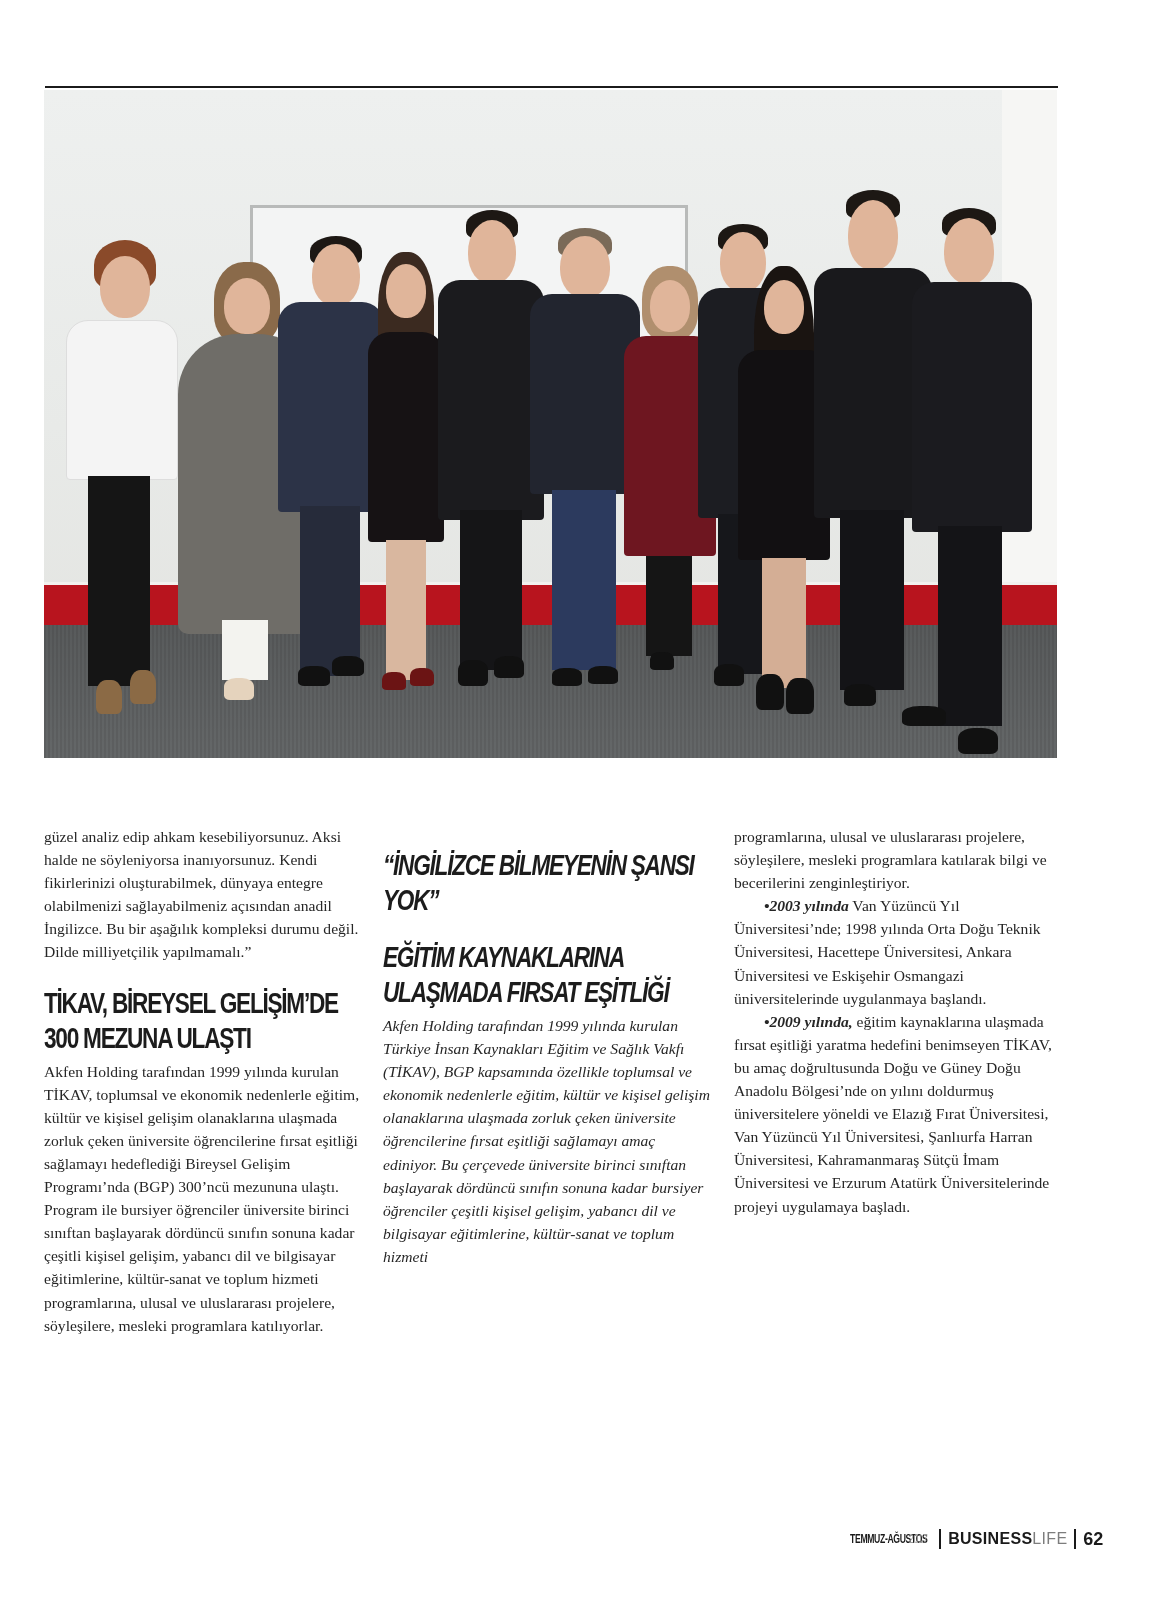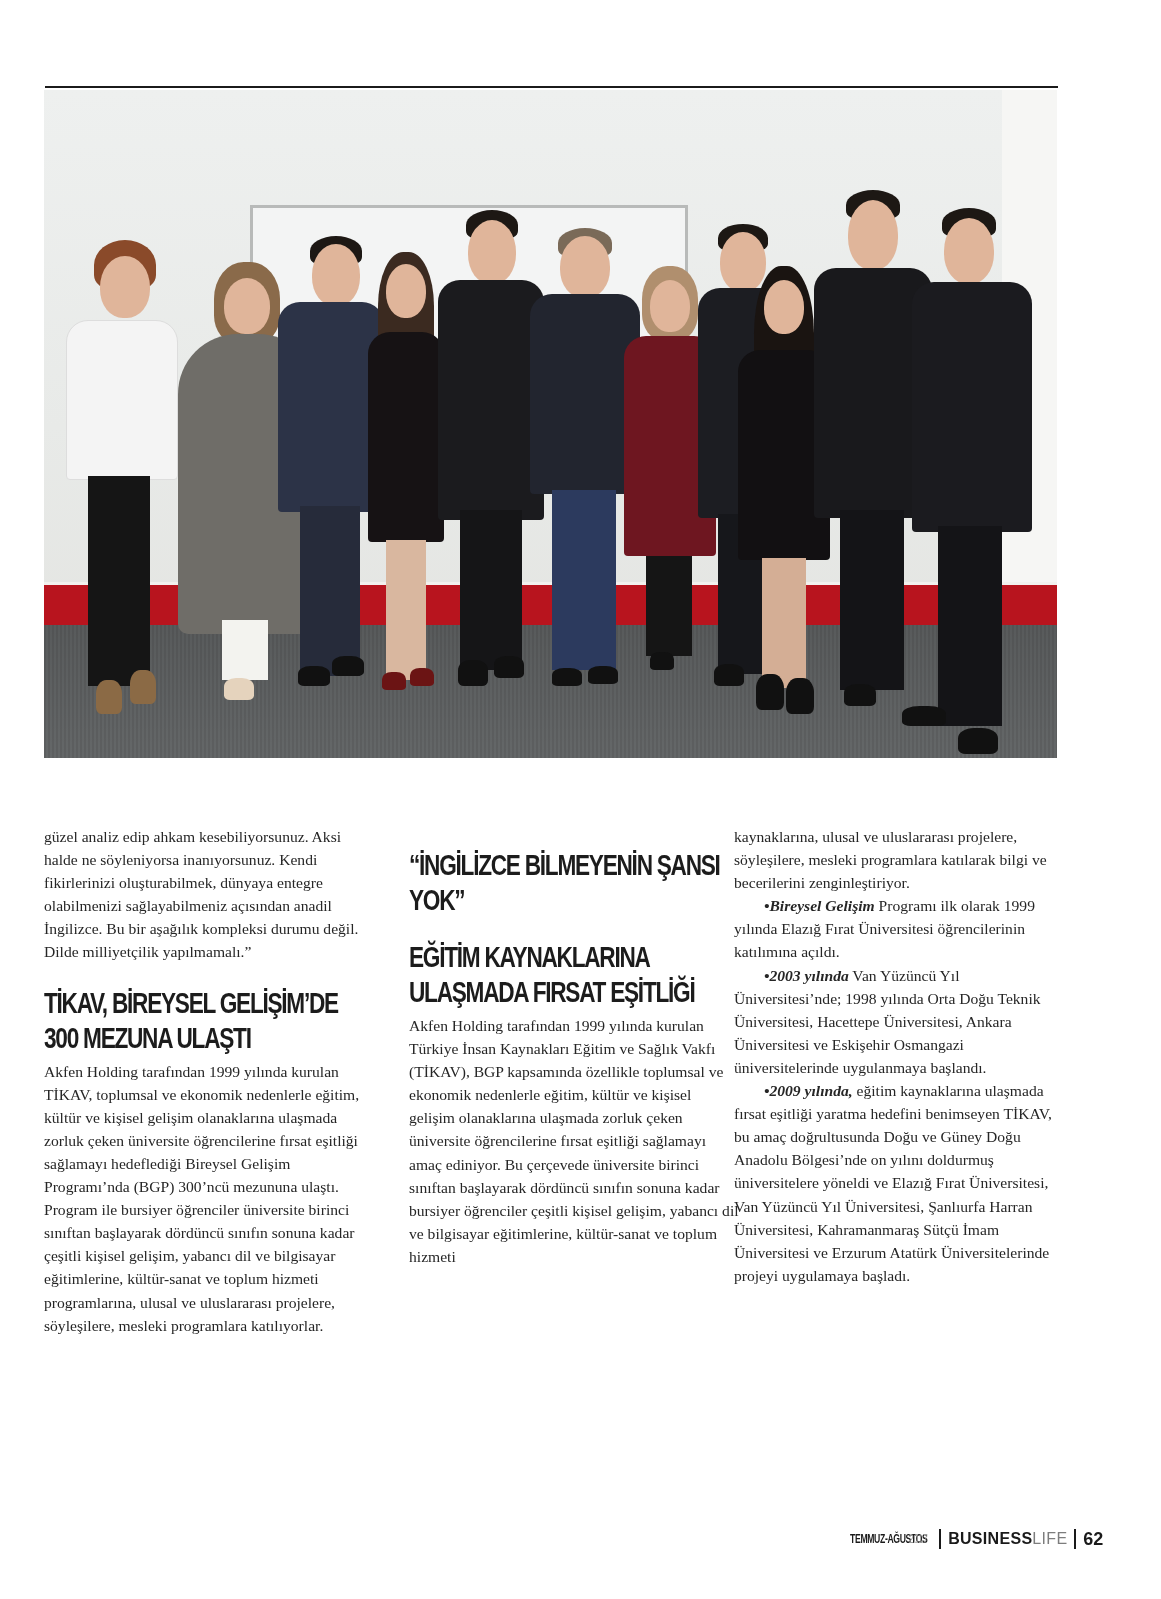--- a/index.html
+++ b/index.html
@@ -23,21 +23,21 @@
   .person .head { position: absolute; border-radius: 50% 50% 46% 46%; background: #e0b59a; }
   .person .hair { position: absolute; border-radius: 50% 50% 30% 30%; }
   .person .body { position: absolute; border-radius: 22px 22px 4px 4px; }
   .person .legs { position: absolute; }
   .person .shoe { position: absolute; border-radius: 40% 40% 20% 20%; background: #111; }
 
   
   .col { position: absolute; font-size: 15.6px; line-height: 23.1px; color: #262626; }
   .col p { margin: 0; }
   .col-1 { left: 44px; top: 825px; width: 330px; }
-  .col-2 { left: 409px; top: 848px; width: 330px; }
+  .col-2 { left: 383px; top: 848px; width: 330px; font-style: italic; }
   .col-3 { left: 734px; top: 825px; width: 335px; }
 
   .headline { font-family: "Liberation Sans", sans-serif; font-weight: bold; color: #1c1c1c;
               font-size: 29px; line-height: 35px; letter-spacing: -1.6px; transform: scaleX(0.78); transform-origin: left top;
               width: 128%; text-transform: uppercase; }
   .col-1 .headline { margin-top: 22px; margin-bottom: 4px; }
   .col-2 .headline.first { margin-bottom: 4px; }
   .col-2 .headline.second { margin-top: 22px; margin-bottom: 4px; }
 
   .indent { text-indent: 30px; }
@@ -170,22 +170,21 @@
   <p>Program ile bursiyer öğrenciler üniversite birinci sınıftan başlayarak dördüncü sınıfın sonuna kadar çeşitli kişisel gelişim, yabancı dil ve bilgisayar eğitimlerine, kültür-sanat ve toplum hizmeti programlarına, ulusal ve uluslararası projelere, söyleşilere, mesleki programlara katılıyorlar.</p>
 </div>
 
 <div class="col col-2">
   <h2 class="headline first">“İNGİLİZCE BİLMEYENİN ŞANSI YOK”</h2>
   <h2 class="headline second">EĞİTİM KAYNAKLARINA ULAŞMADA FIRSAT EŞİTLİĞİ</h2>
   <p>Akfen Holding tarafından 1999 yılında kurulan Türkiye İnsan Kaynakları Eğitim ve Sağlık Vakfı (TİKAV), BGP kapsamında özellikle toplumsal ve ekonomik nedenlerle eğitim, kültür ve kişisel gelişim olanaklarına ulaşmada zorluk çeken üniversite öğrencilerine fırsat eşitliği sağlamayı amaç ediniyor. Bu çerçevede üniversite birinci sınıftan başlayarak dördüncü sınıfın sonuna kadar bursiyer öğrenciler çeşitli kişisel gelişim, yabancı dil ve bilgisayar eğitimlerine, kültür-sanat ve toplum hizmeti</p>
 </div>
 
 <div class="col col-3">
-  <p>kaynaklarına, ulusal ve uluslararası projelere, söyleşilere, mesleki programlara katılarak bilgi ve becerilerini zenginleştiriyor.</p>
-  <p class="indent"><span class="lead">•Bireysel Gelişim</span><span> Programı ilk olarak 1999 yılında Elazığ Fırat Üniversitesi öğrencilerinin katılımına açıldı.</span></p>
+  <p>programlarına, ulusal ve uluslararası projelere, söyleşilere, mesleki programlara katılarak bilgi ve becerilerini zenginleştiriyor.</p>
   <p class="indent"><span class="lead">•2003 yılında</span><span> Van Yüzüncü Yıl Üniversitesi’nde; 1998 yılında Orta Doğu Teknik Üniversitesi, Hacettepe Üniversitesi, Ankara Üniversitesi ve Eskişehir Osmangazi üniversitelerinde uygulanmaya başlandı.</span></p>
   <p class="indent"><span class="lead">•2009 yılında,</span><span> eğitim kaynaklarına ulaşmada fırsat eşitliği yaratma hedefini benimseyen TİKAV, bu amaç doğrultusunda Doğu ve Güney Doğu Anadolu Bölgesi’nde on yılını doldurmuş üniversitelere yöneldi ve Elazığ Fırat Üniversitesi, Van Yüzüncü Yıl Üniversitesi, Şanlıurfa Harran Üniversitesi, Kahramanmaraş Sütçü İmam Üniversitesi ve Erzurum Atatürk Üniversitelerinde projeyi uygulamaya başladı.</span></p>
 </div>
 
 <div class="footer">
   <span class="issue">TEMMUZ-AĞUSTOS</span>
   <span class="year">2017</span>
   <span class="bar"></span>
   <span class="brand-a">BUSINESS</span>
   <span class="brand-b">LIFE</span>

